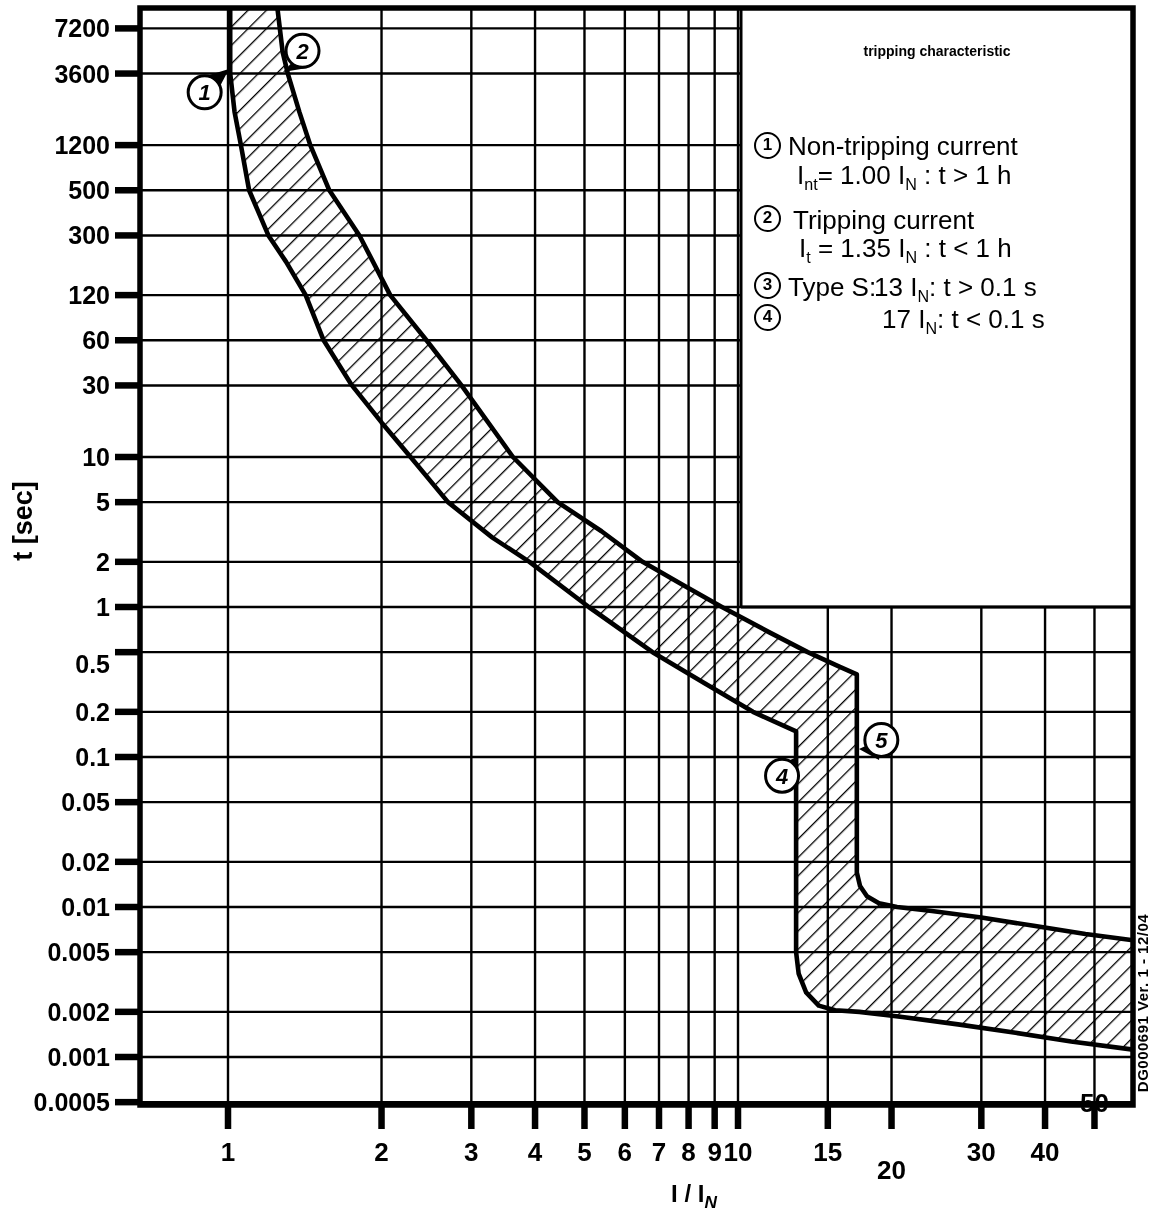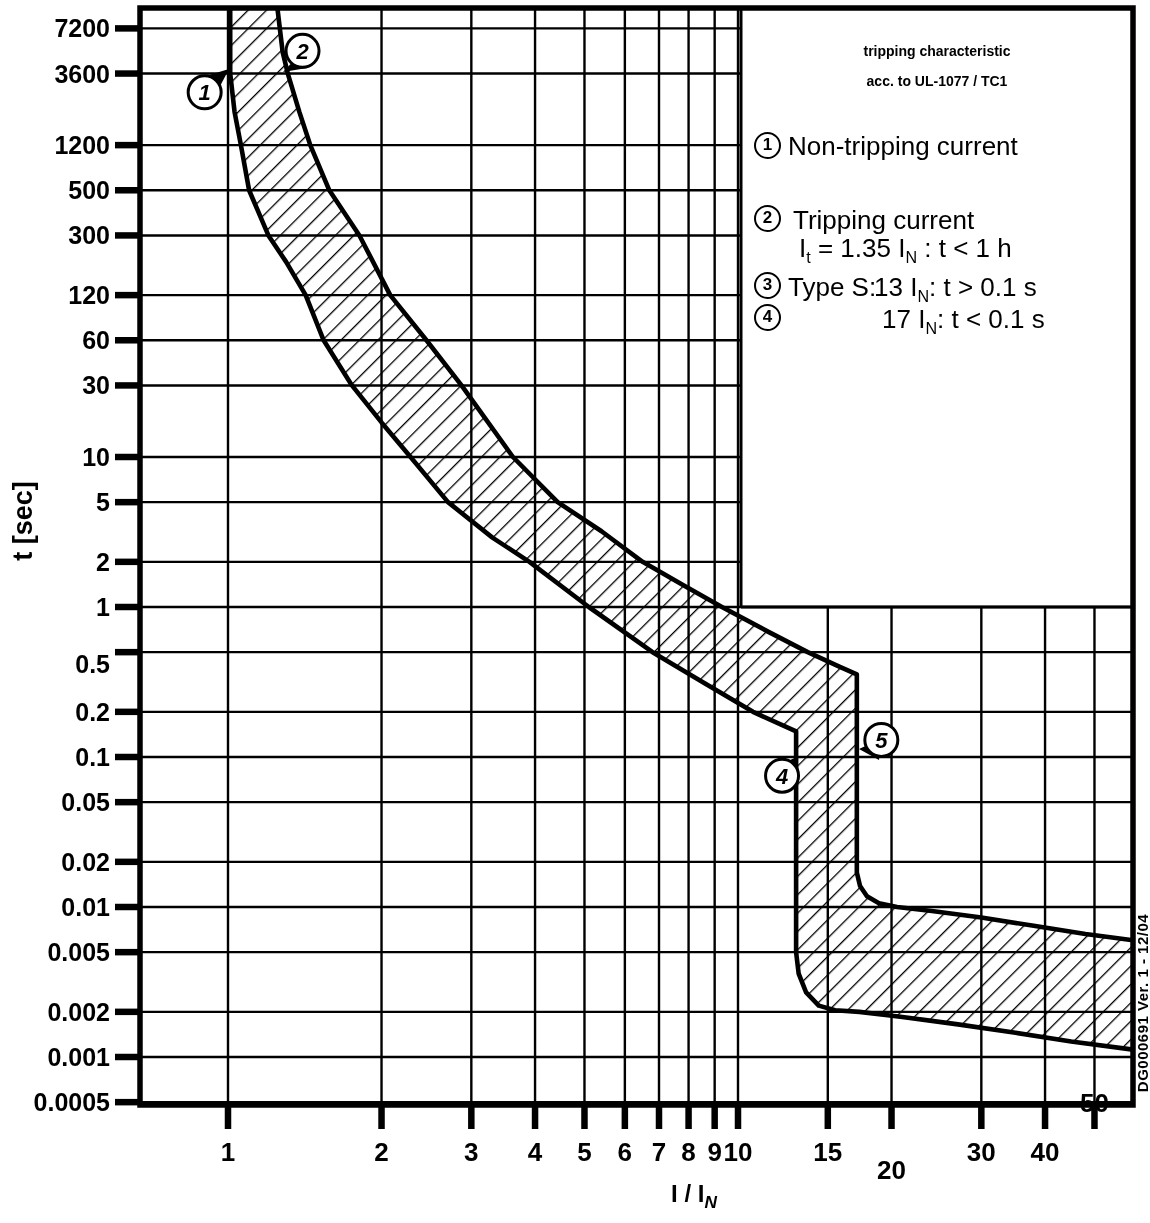--- a/index.html
+++ b/index.html
@@ -200,26 +200,26 @@
       <div class="ticklabel xlab" style="left: 936.332px; top: 1136px;">30</div>
       <div class="ticklabel xlab" style="left: 1000.05px; top: 1136px;">40</div>
       <div class="ticklabel xlab" style="left: 1049.47px; top: 1087px;">50</div>
     </div>
 
   <div class="axis-title-y">t [sec]</div>
   <div class="axis-title-x">I / I<sub>N</sub></div>
 
   <div class="titlebox">
     <div>tripping characteristic</div>
-    <div>acc. to UL-1077 / TC1</div>
   </div>
 
   <div class="legend">
     <div class="circ" style="left:754px;top:132px">1</div>
     <div class="ltext" style="left:788px;top:133px">Non-tripping current</div>
+    <div class="ltext" style="left:797px;top:162px">I<sub>nt</sub>= 1.00 I<sub>N</sub> : t &gt; 1 h</div>
 
     <div class="circ" style="left:754px;top:205px">2</div>
     <div class="ltext" style="left:793px;top:207px">Tripping current</div>
     <div class="ltext" style="left:799px;top:235px">I<sub>t</sub> = 1.35 I<sub>N</sub> : t &lt; 1 h</div>
 
     <div class="circ" style="left:754px;top:272px">3</div>
     <div class="ltext" style="left:788px;top:274px">Type S:</div>
     <div class="ltext" style="left:874px;top:274px">13 I<sub>N</sub>: t &gt; 0.1 s</div>
 
     <div class="circ" style="left:754px;top:304px">4</div>

